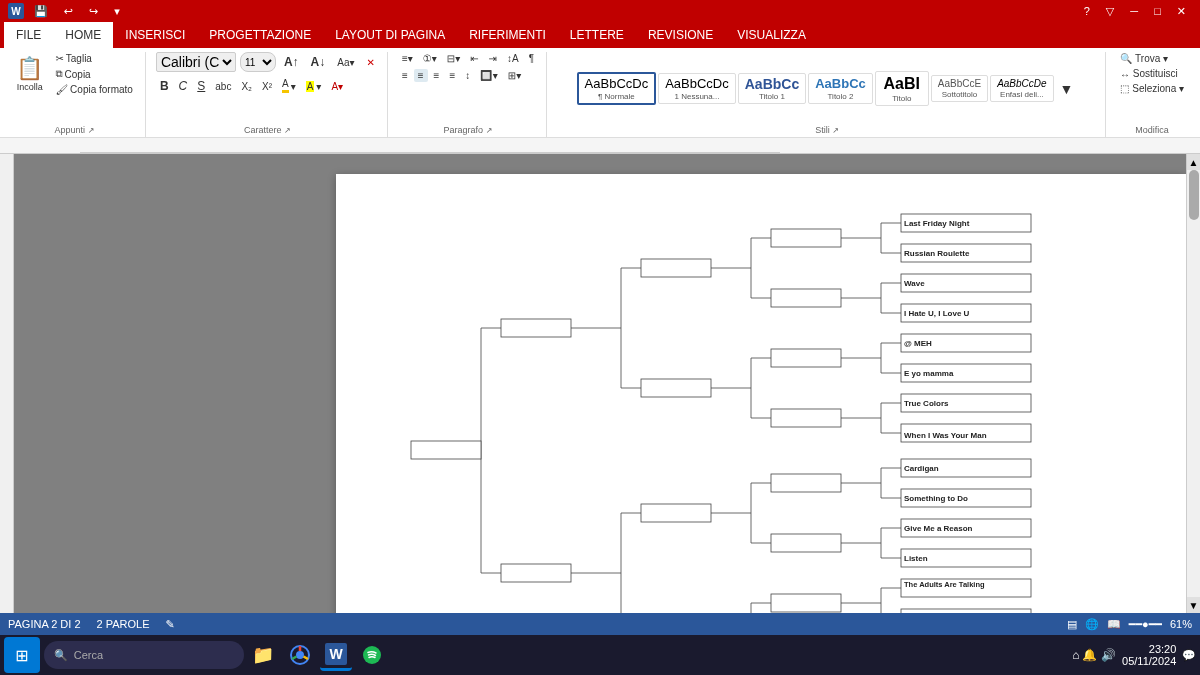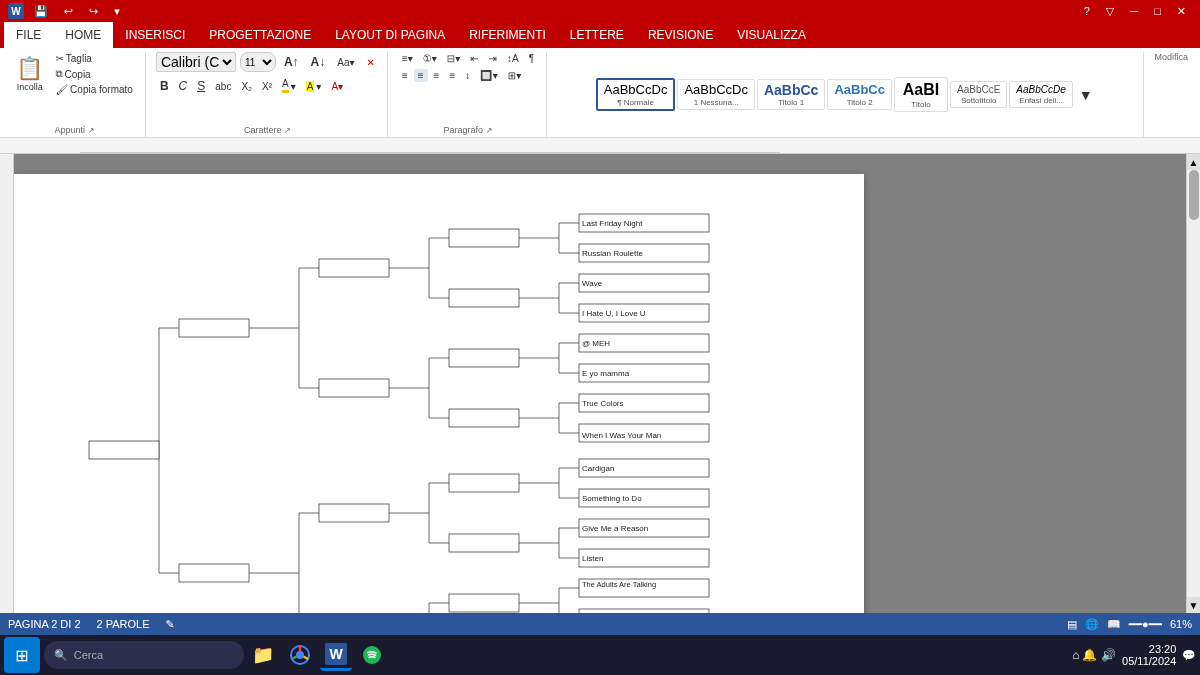--- a/index.html
+++ b/index.html
@@ -127,22 +127,23 @@
       width: 14px;
       background: #f0f0f0;
       border-right: 1px solid #ccc;
       flex-shrink: 0;
     }
 
     #doc-content {
       flex: 1;
       overflow: auto;
       display: flex;
-      justify-content: flex-start;
+      justify-content: flex-end;
       padding: 20px 0;
+      font-weight: bold;
     }
 
     #page {
       width: 850px;
       min-height: 500px;
       background: white;
       box-shadow: 0 2px 8px rgba(0,0,0,0.3);
       padding: 20px;
       position: relative;
     }
@@ -420,23 +421,29 @@
           <div class="preview" style="font-size:10px;color:#555;">AaBbCcE</div>
           <div class="name">Sottotitolo</div>
         </div>
         <div class="style-item">
           <div class="preview" style="font-size:10px;font-style:italic;">AaBbCcDe</div>
           <div class="name">Enfasi deli...</div>
         </div>
         <div class="rb-btn-sm" style="font-size:14px;">▼</div>
       </div>
     </div>
+    <div class="ribbon-group-label">Stili <span style="font-size:8px;">↗</span></div>
   </div>
 
   <div class="ribbon-group" style="border-right:none;">
+    <div class="ribbon-group-content" style="flex-direction:column;gap:2px;">
+      <div class="rb-btn-sm">🔍 Trova ▾</div>
+      <div class="rb-btn-sm">↔ Sostituisci</div>
+      <div class="rb-btn-sm">⬚ Seleziona ▾</div>
+    </div>
     <div class="ribbon-group-label">Modifica</div>
   </div>
 </div>
 
 <div id="ruler">
   <svg width="700" height="16">
     <rect width="700" height="16" fill="#f5f5f5"></rect>
     <rect x="0" y="14" width="700" height="2" fill="#ccc"></rect>
 
   </svg>

